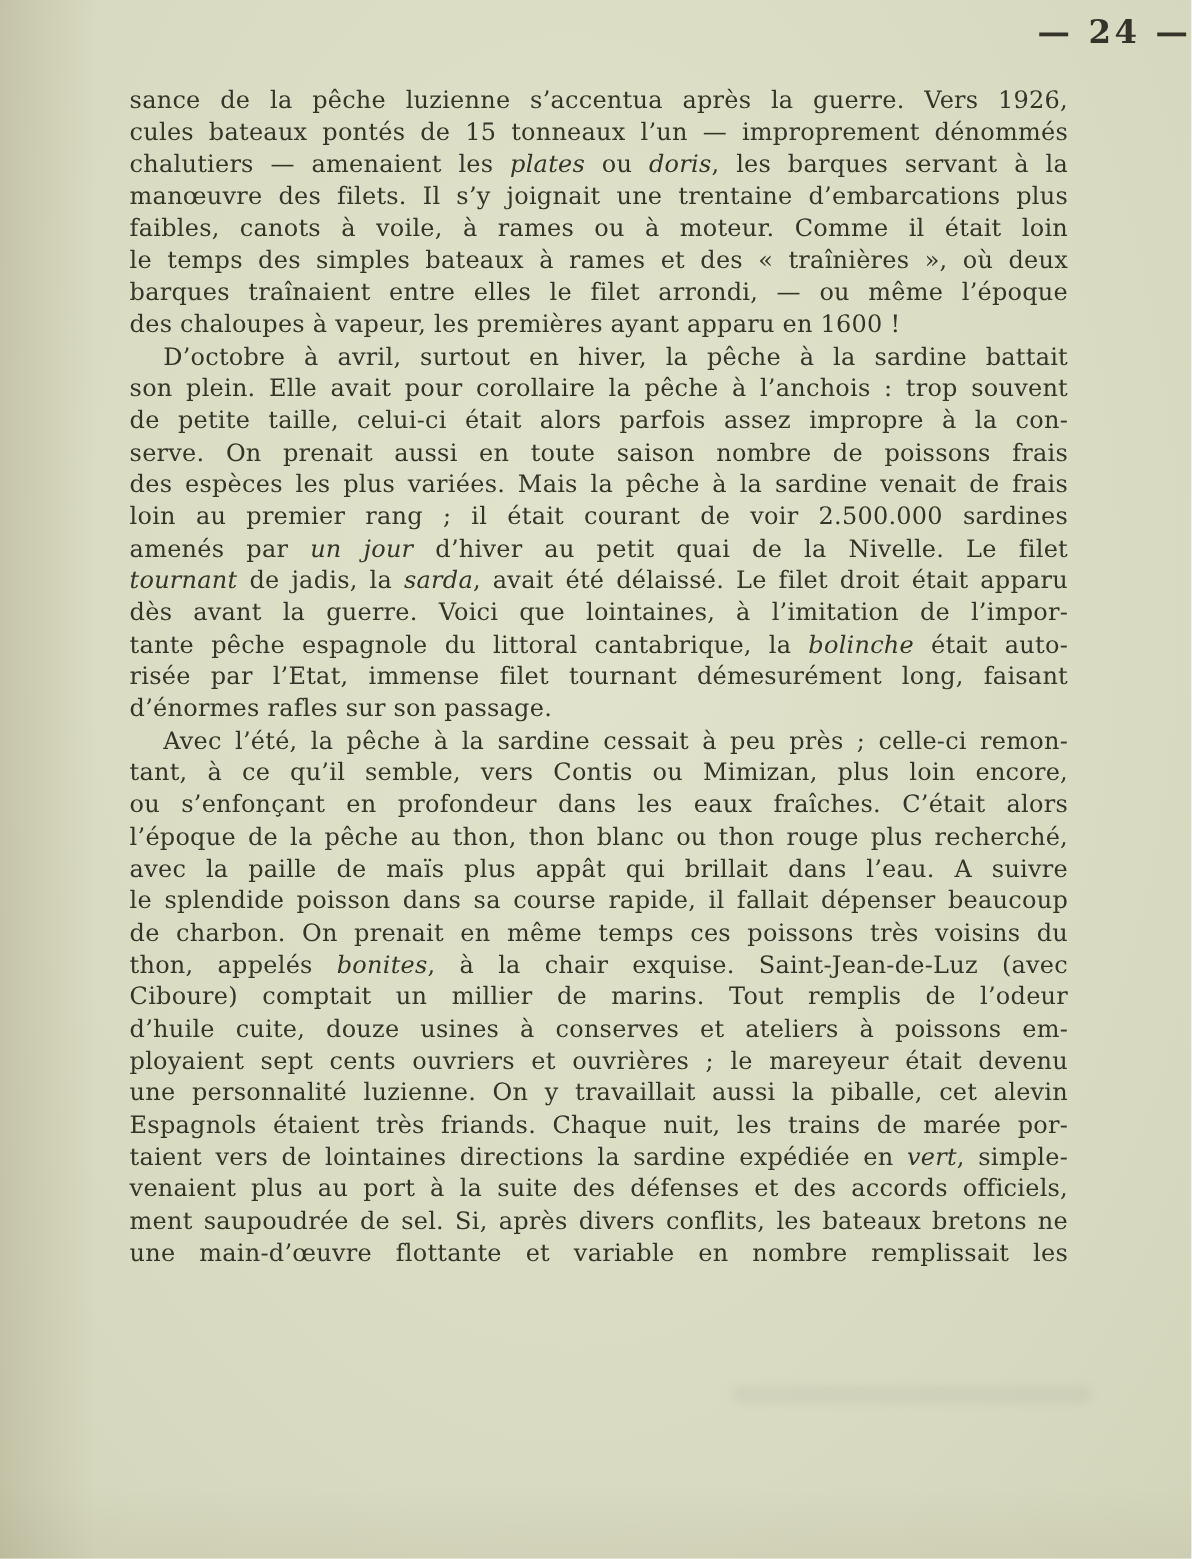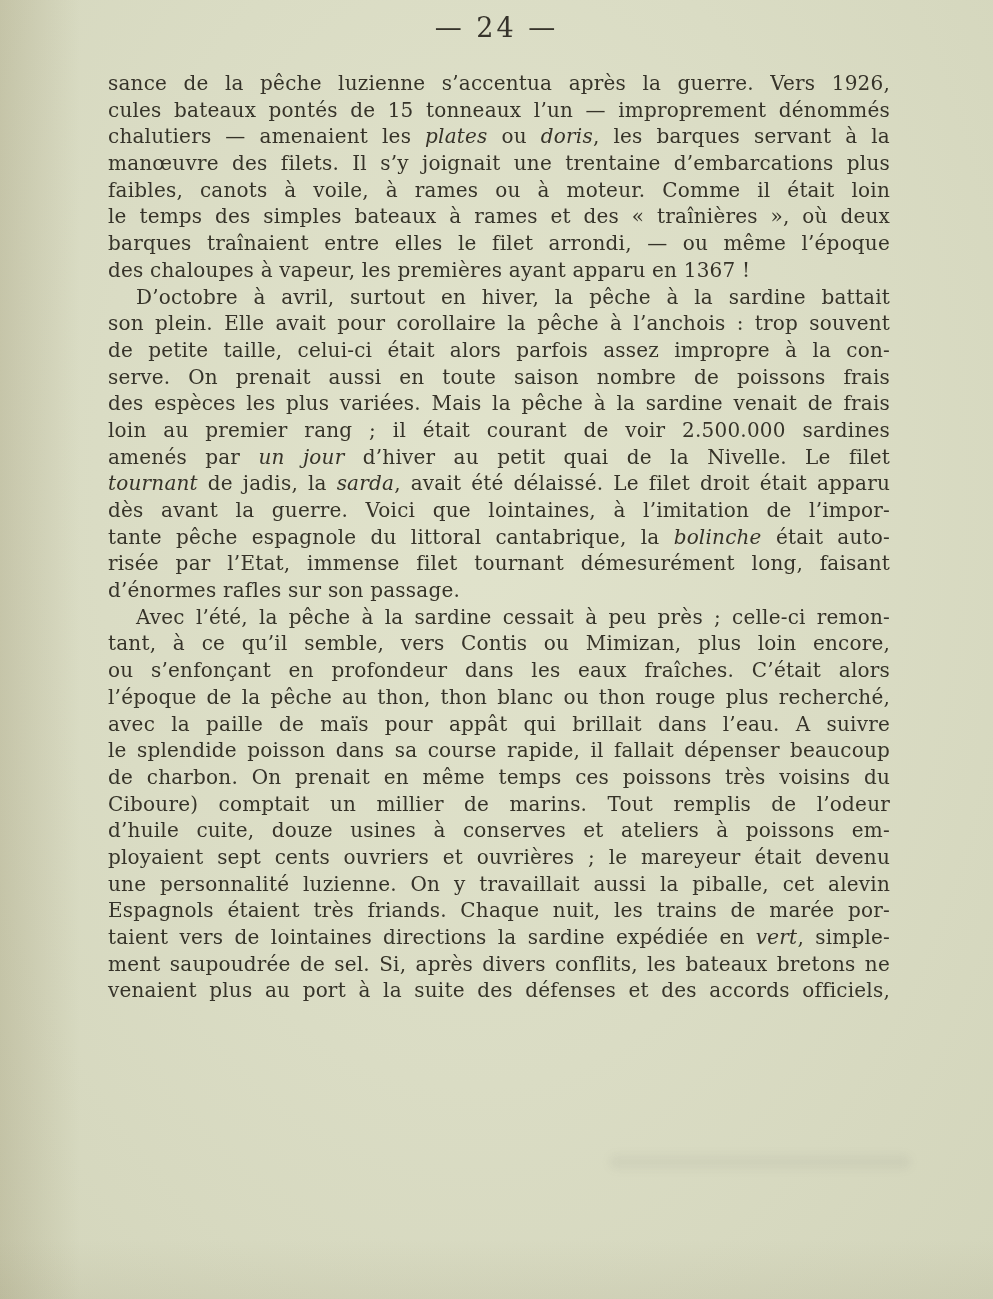--- a/index.html
+++ b/index.html
@@ -39,23 +39,23 @@
     height: 14px;
     background: rgba(95,105,95,0.07);
     filter: blur(4px);
     border-radius: 6px;
   }
   .pagenum {
     position: absolute;
     top: 12px;
     left: 0;
     right: 0;
-    text-align: center;
+    text-align: right;
     font-size: 27px;
-    font-weight: 400;
+    font-weight: 700;
     color: #36332b;
     letter-spacing: 3px;
   }
   .text-block {
     position: absolute;
     left: 108px;
     top: 70px;
     width: 782px;
     font-size: 20px;
     color: #363329;
@@ -86,47 +86,49 @@
 
   <div class="text-block">
       <div class="para">
         <div class="line"><span>sance de la pêche luzienne s’accentua après la guerre. Vers 1926,</span></div>
         <div class="line"><span>cules bateaux pontés de 15 tonneaux l’un — improprement dénommés</span></div>
         <div class="line"><span>chalutiers — amenaient les </span><i>plates</i><span> ou </span><i>doris</i><span>, les barques servant à la</span></div>
         <div class="line"><span>manœuvre des filets. Il s’y joignait une trentaine d’embarcations plus</span></div>
         <div class="line"><span>faibles, canots à voile, à rames ou à moteur. Comme il était loin</span></div>
         <div class="line"><span>le temps des simples bateaux à rames et des « traînières », où deux</span></div>
         <div class="line"><span>barques traînaient entre elles le filet arrondi, — ou même l’époque</span></div>
-        <div class="line end"><span>des chaloupes à vapeur, les premières ayant apparu en 1367 !</span></div>
+        <div class="line end"><span>des chaloupes à vapeur, les premières ayant apparu en 1600 !</span></div>
       </div>
       <div class="para">
         <div class="line indent"><span>D’octobre à avril, surtout en hiver, la pêche à la sardine battait</span></div>
         <div class="line"><span>son plein. Elle avait pour corollaire la pêche à l’anchois : trop souvent</span></div>
         <div class="line"><span>de petite taille, celui-ci était alors parfois assez impropre à la con-</span></div>
         <div class="line"><span>serve. On prenait aussi en toute saison nombre de poissons frais</span></div>
         <div class="line"><span>des espèces les plus variées. Mais la pêche à la sardine venait de frais</span></div>
         <div class="line"><span>loin au premier rang ; il était courant de voir 2.500.000 sardines</span></div>
         <div class="line"><span>amenés par </span><i>un jour</i><span> d’hiver au petit quai de la Nivelle. Le filet</span></div>
         <div class="line"><i>tournant</i><span> de jadis, la </span><i>sarda</i><span>, avait été délaissé. Le filet droit était apparu</span></div>
         <div class="line"><span>dès avant la guerre. Voici que lointaines, à l’imitation de l’impor-</span></div>
         <div class="line"><span>tante pêche espagnole du littoral cantabrique, la </span><i>bolinche</i><span> était auto-</span></div>
         <div class="line"><span>risée par l’Etat, immense filet tournant démesurément long, faisant</span></div>
         <div class="line end"><span>d’énormes rafles sur son passage.</span></div>
       </div>
       <div class="para">
         <div class="line indent"><span>Avec l’été, la pêche à la sardine cessait à peu près ; celle-ci remon-</span></div>
         <div class="line"><span>tant, à ce qu’il semble, vers Contis ou Mimizan, plus loin encore,</span></div>
         <div class="line"><span>ou s’enfonçant en profondeur dans les eaux fraîches. C’était alors</span></div>
         <div class="line"><span>l’époque de la pêche au thon, thon blanc ou thon rouge plus recherché,</span></div>
-        <div class="line"><span>avec la paille de maïs pour appât qui brillait dans l’eau. A suivre</span></div>
+        <div class="line"><span>avec la paille de maïs plus appât qui brillait dans l’eau. A suivre</span></div>
         <div class="line"><span>le splendide poisson dans sa course rapide, il fallait dépenser beaucoup</span></div>
         <div class="line"><span>de charbon. On prenait en même temps ces poissons très voisins du</span></div>
+        <div class="line"><span>thon, appelés </span><i>bonites</i><span>, à la chair exquise. Saint-Jean-de-Luz (avec</span></div>
         <div class="line"><span>Ciboure) comptait un millier de marins. Tout remplis de l’odeur</span></div>
         <div class="line"><span>d’huile cuite, douze usines à conserves et ateliers à poissons em-</span></div>
         <div class="line"><span>ployaient sept cents ouvriers et ouvrières ; le mareyeur était devenu</span></div>
         <div class="line"><span>une personnalité luzienne. On y travaillait aussi la piballe, cet alevin</span></div>
         <div class="line"><span>Espagnols étaient très friands. Chaque nuit, les trains de marée por-</span></div>
         <div class="line"><span>taient vers de lointaines directions la sardine expédiée en </span><i>vert</i><span>, simple-</span></div>
+        <div class="line"><span>venaient plus au port à la suite des défenses et des accords officiels,</span></div>
         <div class="line"><span>ment saupoudrée de sel. Si, après divers conflits, les bateaux bretons ne</span></div>
-        <div class="line"><span>venaient plus au port à la suite des défenses et des accords officiels,</span></div>
+        <div class="line"><span>une main-d’œuvre flottante et variable en nombre remplissait les</span></div>
       </div>
     </div>
 </div>
 
 </body></html>

